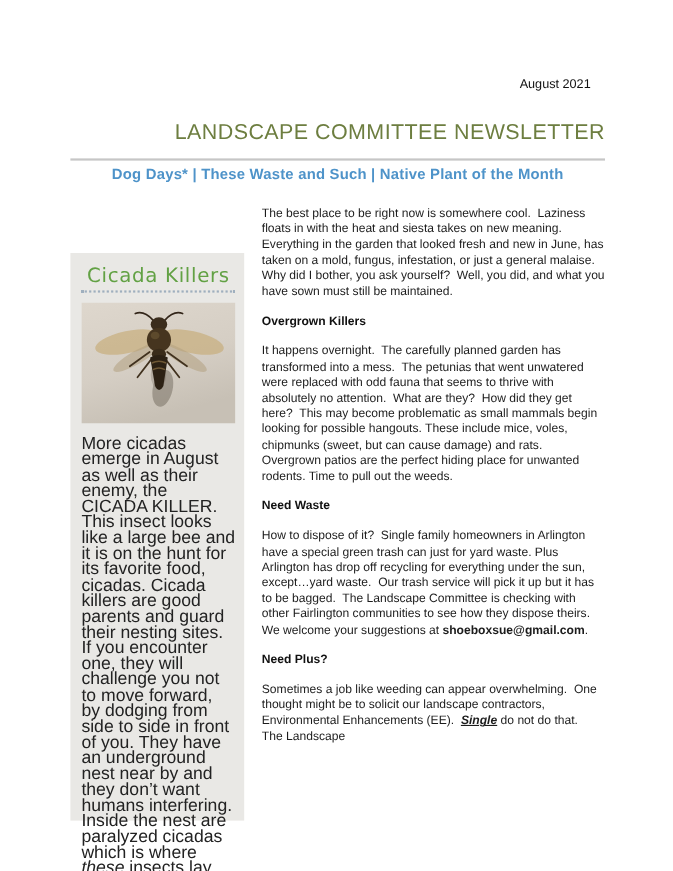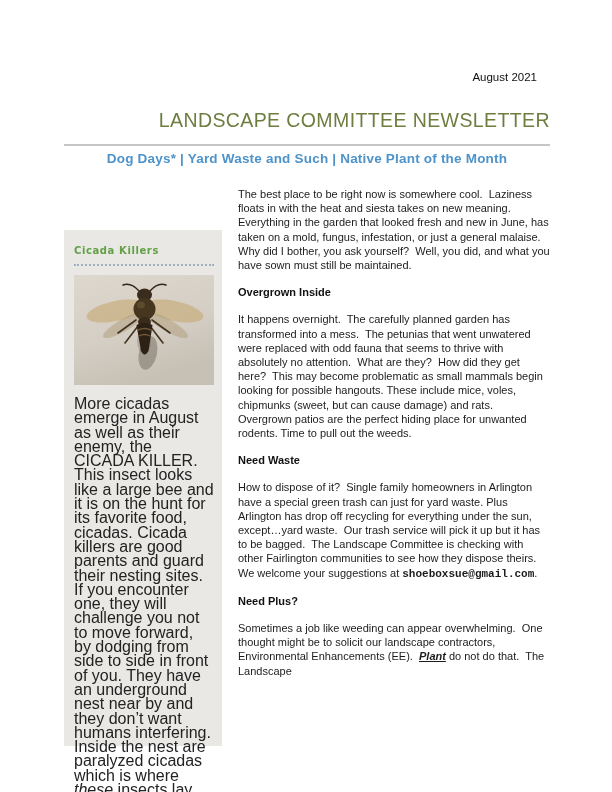--- a/index.html
+++ b/index.html
@@ -56,23 +56,24 @@
     margin-right:16px;
   }
   .sidebar-box{
     margin-top:15px;
     height:516px;
     box-sizing:border-box;
     background:#e9e8e5;
     padding:12px 8px 0 10px;
   }
   .sidebar-title{
+    text-align:center;
     font-family:"DejaVu Sans",sans-serif;
-    font-weight:bold;
-    font-size:10px;
+    font-weight:normal;
+    font-size:18px;
     letter-spacing:0.6px;
     color:#62a144;
     line-height:18px;
   }
   .dotted{
     border-bottom:2px dotted #9fafbe;
     height:0;
     margin:4px 0 0;
   }
   .photo{
@@ -92,36 +93,36 @@
     margin:13px 0 0;
     white-space:pre-wrap;
   }
   .intro{margin-top:0;}
   h3.sec{
     font-size:11px;
     margin:13px 0 0;
     line-height:14.2px;
     color:#111;
   }
-  .email-bold{font-weight:bold;font-family:Liberation Mono, monospace;}
+  .email-bold{font-weight:bold;}
   .please{font-weight:bold;font-style:italic;text-decoration:underline;}
   .it{font-style:italic;}
 </style>
 </head>
 <body>
 
 <div class="page">
 
   <div class="date">August 2021</div>
 
   <h1 class="title">LANDSCAPE COMMITTEE NEWSLETTER</h1>
 
   <div class="rule"></div>
 
-  <div class="subtitle">Dog Days* | Yard Waste and Such | Native Plant of the Month</div>
+  <div class="subtitle">Dog Days* | These Waste and Such | Native Plant of the Month</div>
 
   <div class="content">
 
     <aside class="float-wrap">
       <div class="sidebar-box">
         <div class="sidebar-title">Cicada Killers</div>
         <div class="dotted"></div>
 
         <svg class="photo" viewBox="0 0 140 110" xmlns="http://www.w3.org/2000/svg">
           <defs>
@@ -157,23 +158,23 @@
           <path d="M62.5 50 Q70.5 45.5 78.5 50 L74.5 76 Q70.5 83 67 76 Z" fill="#2c2114"></path>
           <path d="M64 55 Q70.5 52 77 55 M65 61 Q70.5 58 76 61" stroke="rgba(168,134,80,0.55)" stroke-width="1.4" fill="none"></path>
         </svg>
 
         <p class="sidebar-text"><span>More cicadas emerge in August as well as their enemy, the CICADA KILLER.  This insect looks like a large bee and it is on the hunt for its favorite food, cicadas. Cicada killers are good parents and guard their nesting sites.  If you encounter one, they will  challenge you not to move forward, by dodging from side to side in front of you. They have an underground nest near by and they don’t want humans interfering. Inside the nest are paralyzed cicadas which is where </span><span class="it">these</span><span> insects lay </span><span class="it">their</span><span> eggs. When the eggs hatch, they consume the cicada and move on with their lives.</span></p>
       </div>
     </aside>
 
     <p class="body-text intro">The best place to be right now is somewhere cool.  Laziness floats in with the heat and siesta takes on new meaning.  Everything in the garden that looked fresh and new in June, has taken on a mold, fungus, infestation, or just a general malaise.  Why did I bother, you ask yourself?  Well, you did, and what you have sown must still be maintained.</p>
 
-    <h3 class="sec">Overgrown Inside</h3>
+    <h3 class="sec">Overgrown Killers</h3>
     <p class="body-text">It happens overnight.  The carefully planned garden has transformed into a mess.  The petunias that went unwatered were replaced with odd fauna that seems to thrive with absolutely no attention.  What are they?  How did they get here?  This may become problematic as small mammals begin looking for possible hangouts. These include mice, voles, chipmunks (sweet, but can cause damage) and rats.  Overgrown patios are the perfect hiding place for unwanted rodents. Time to pull out the weeds.</p>
 
     <h3 class="sec">Need Waste</h3>
     <p class="body-text"><span>How to dispose of it?  Single family homeowners in Arlington have a special green trash can just for yard waste. Plus Arlington has drop off recycling for everything under the sun, except…yard waste.  Our trash service will pick it up but it has to be bagged.  The Landscape Committee is checking with other Fairlington communities to see how they dispose theirs.  We welcome your suggestions at </span><span class="email-bold">shoeboxsue@gmail.com</span><span>.</span></p>
 
     <h3 class="sec">Need Plus?</h3>
-    <p class="body-text"><span>Sometimes a job like weeding can appear overwhelming.  One thought might be to solicit our landscape contractors, Environmental Enhancements (EE).  </span><span class="please">Plant</span><span> do not do that.  The Landscape</span></p>
+    <p class="body-text"><span>Sometimes a job like weeding can appear overwhelming.  One thought might be to solicit our landscape contractors, Environmental Enhancements (EE).  </span><span class="please">Single</span><span> do not do that.  The Landscape</span></p>
 
   </div>
 </div>
 
 </body></html>

